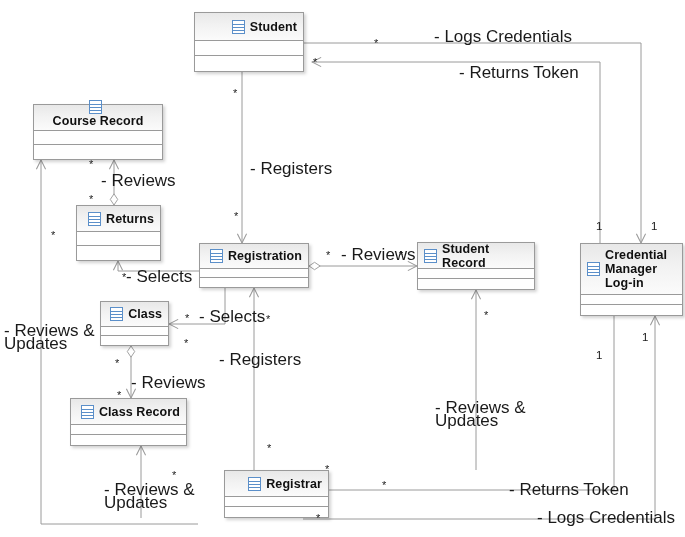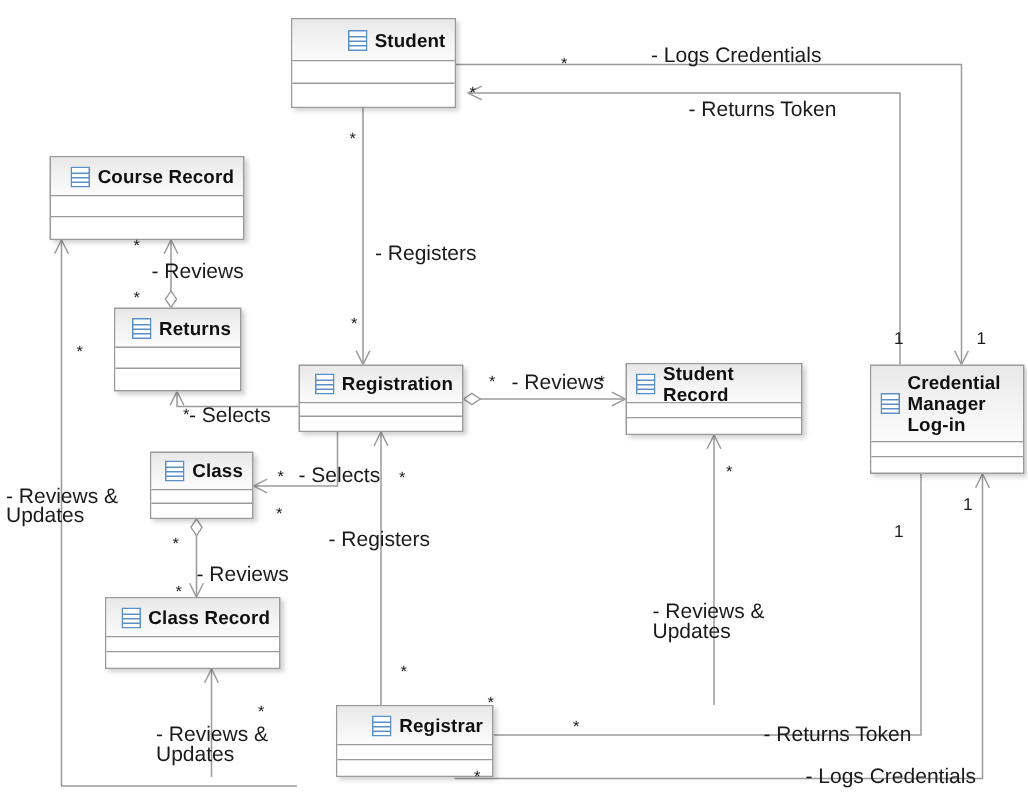--- a/index.html
+++ b/index.html
@@ -59,21 +59,21 @@
   }
   .cls-row {
     box-sizing: border-box;
     border-bottom: 1px solid #9a9a9a;
     background: #ffffff;
   }
   .cls-row.last { border-bottom: none; }
 
   .edge-label {
     position: absolute;
-    font-size: 14px;
+    font-size: 17px;
     color: #1a1a1a;
     line-height: 13px;
     white-space: pre-line;
     background: transparent;
   }
   .mult {
     position: absolute;
     font-size: 11px;
     color: #1a1a1a;
     line-height: 11px;
@@ -135,21 +135,21 @@
         <line x1="0.5" y1="7.5" x2="12.5" y2="7.5" stroke="#5b8fc9"></line>
         <line x1="0.5" y1="10.5" x2="12.5" y2="10.5" stroke="#5b8fc9"></line>
       </svg>
       <span class="cls-title">Student</span>
     </div>
     <div class="cls-row" style="height:15px;"></div>
     <div class="cls-row last" style="height:15px;"></div>
   </div>
 
   <div class="cls" style="left:33px; top:104px; width:130px; height:56px;">
-    <div class="cls-head" style="height:26px;">
+    <div class="cls-head" style="height:26px;flex-direction:column;">
       <svg class="cls-icon" width="13" height="14" viewBox="0 0 13 14">
         <rect x="0.5" y="0.5" width="12" height="13" fill="#ffffff" stroke="#5b8fc9"></rect>
         <line x1="0.5" y1="4.5" x2="12.5" y2="4.5" stroke="#5b8fc9"></line>
         <line x1="0.5" y1="7.5" x2="12.5" y2="7.5" stroke="#5b8fc9"></line>
         <line x1="0.5" y1="10.5" x2="12.5" y2="10.5" stroke="#5b8fc9"></line>
       </svg>
       <span class="cls-title">Course Record</span>
     </div>
     <div class="cls-row" style="height:14px;"></div>
     <div class="cls-row last" style="height:14px;"></div>

